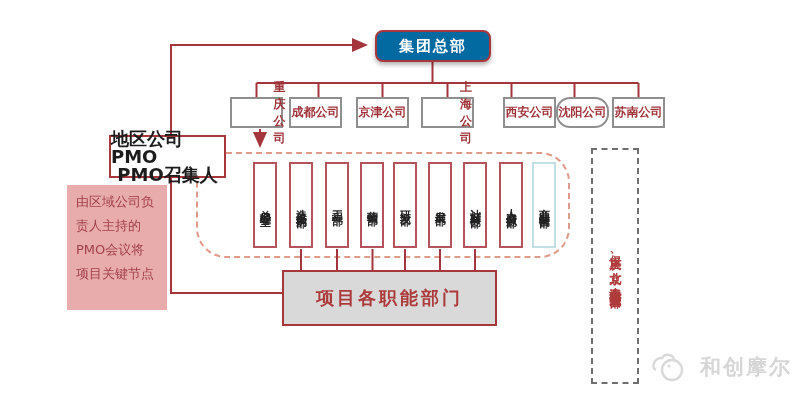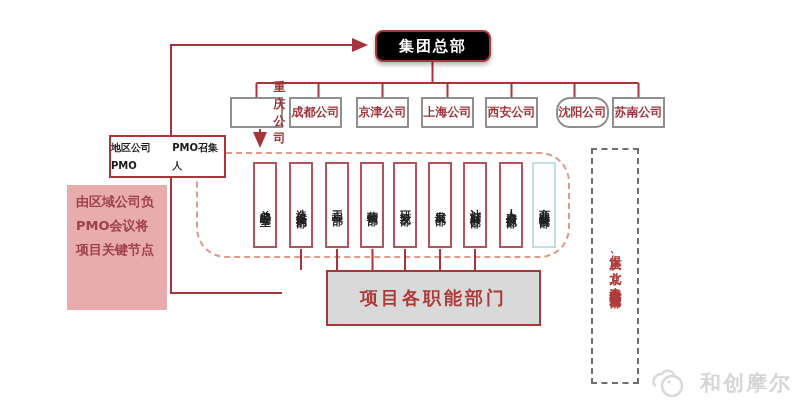--- a/index.html
+++ b/index.html
@@ -11,21 +11,21 @@
   
   .lines{position:absolute;left:0;top:0;z-index:2;pointer-events:none;}
   
   .dept-container{
     left:196px;top:152px;width:374px;height:106px;z-index:1;
     border:2px dashed #e09a88;border-radius:30px;background:transparent;
   }
   
   .root-box{
     left:375px;top:30px;width:116px;height:32px;z-index:3;
-    background:#000000;border:2px solid #a8373c;border-radius:8px;
+    background:#0369a1;border:2px solid #a8373c;border-radius:8px;
     box-shadow:0 3px 4px rgba(0,0,0,.28);
     display:flex;align-items:center;justify-content:center;
     color:#ffffff;font-size:15px;font-weight:bold;letter-spacing:2px;
   }
   
   .company-box{
     top:97px;width:53px;height:31px;z-index:3;
     background:#ffffff;border:2px solid #8f8f8f;
     display:flex;align-items:center;justify-content:center;
     color:#9e3338;font-size:12px;font-weight:bold;
@@ -39,49 +39,49 @@
   .dept-box span{
     writing-mode:vertical-lr;text-orientation:upright;
     color:#222222;font-size:11px;font-weight:bold;letter-spacing:2px;line-height:1;
   }
   .dept-box.alt{border-color:#c2e0e4;}
   
   .func-box{
     left:282px;top:270px;width:215px;height:56px;z-index:3;
     background:#d9d9d9;border:2px solid #a8373c;
     display:flex;align-items:center;justify-content:center;
-    color:#ad3a3a;font-size:18px;font-weight:bold;letter-spacing:3px;margin-left:44px;
+    color:#ad3a3a;font-size:18px;font-weight:bold;letter-spacing:3px;
   }
   
   .pmo-box{
     left:109px;top:135px;width:117px;height:43px;z-index:3;
     background:#ffffff;border:2px solid #a8373c;
-    display:flex;flex-direction:row;align-items:center;justify-content:center;
-    color:#1c1c1c;font-size:10px;font-weight:600;line-height:18px;
+    display:flex;flex-direction:column;align-items:center;justify-content:center;
+    color:#1c1c1c;font-size:18px;font-weight:600;line-height:18px;
   }
   
   .pink-note{
     left:67px;top:185px;width:100px;height:125px;z-index:3;
     background:#e9acac;padding:5px 0 0 9px;
-    color:#a04048;font-size:13px;font-weight:bold;line-height:24px;
+    color:#a04048;font-size:13px;font-weight:normal;line-height:24px;
   }
   .pink-note div{white-space:nowrap;}
   
   .side-note{
     left:591px;top:148px;width:48px;height:236px;z-index:3;
     background:#ffffff;border:2px dashed #6f6f6f;
     display:flex;align-items:center;justify-content:center;
   }
   .side-note span{
     writing-mode:vertical-lr;text-orientation:upright;
     color:#b03b3b;font-size:12px;font-weight:bold;letter-spacing:1px;line-height:1.1;
   }
   
   .logo{
-    left:650px;top:350px;z-index:3;display:flex;align-items:center;gap:8px;margin-top:16px;
+    left:650px;top:350px;z-index:3;display:flex;align-items:center;gap:8px;
   }
   .logo-text{color:#d6d6d6;font-size:21px;font-weight:bold;letter-spacing:2px;}
 </style>
 </head>
 <body>
 
 <div class="canvas">
 
   <div class="abs dept-container"></div>
 
@@ -101,22 +101,22 @@
     <path d="M301,249 V270 M337,249 V270 M372.5,249 V270 M405,249 V270 M440,249 V270 M475,249 V270" fill="none" stroke="#a5353c" stroke-width="2"></path>
 
     <path d="M171,178 L171,293 L282,293" fill="none" stroke="#a5353c" stroke-width="2"></path>
   </svg>
 
   <div class="abs root-box">集团总部</div>
 
   <div class="abs company-box" style="left:230px;padding-left:46px;">重庆公司</div>
   <div class="abs company-box" style="left:289px;">成都公司</div>
   <div class="abs company-box" style="left:356px;text-align:center;">京津公司</div>
-  <div class="abs company-box" style="left:421px;">上海公司</div>
-  <div class="abs company-box" style="left:485px;">西安公司</div>
+  <div class="abs company-box" style="left:421px;padding-left:37px;">上海公司</div>
+  <div class="abs company-box" style="left:503px;">西安公司</div>
   <div class="abs company-box" style="left:556px;border-radius:14px;">沈阳公司</div>
   <div class="abs company-box" style="left:612px;">苏南公司</div>
 
   <div class="abs dept-box" style="left:253px;">
       <span>总经理室</span>
     </div>
   <div class="abs dept-box" style="left:289px;">
       <span>造价采购部</span>
     </div>
   <div class="abs dept-box" style="left:325px;">
@@ -143,20 +143,21 @@
 
   <div class="abs func-box">项目各职能部门</div>
 
   <div class="abs pmo-box">
     <div>地区公司PMO</div>
     <div>PMO召集人</div>
   </div>
 
   <div class="abs pink-note">
     <div>由区域公司负</div>
+    <div>责人主持的</div>
     <div>PMO会议将</div>
     <div>项目关键节点</div>
   </div>
 
   <div class="abs side-note">
     <span>仅重庆、北京、上海公司有商业运营部</span>
   </div>
 
   <div class="abs logo">
     <svg width="42" height="34" viewBox="0 0 42 34">

